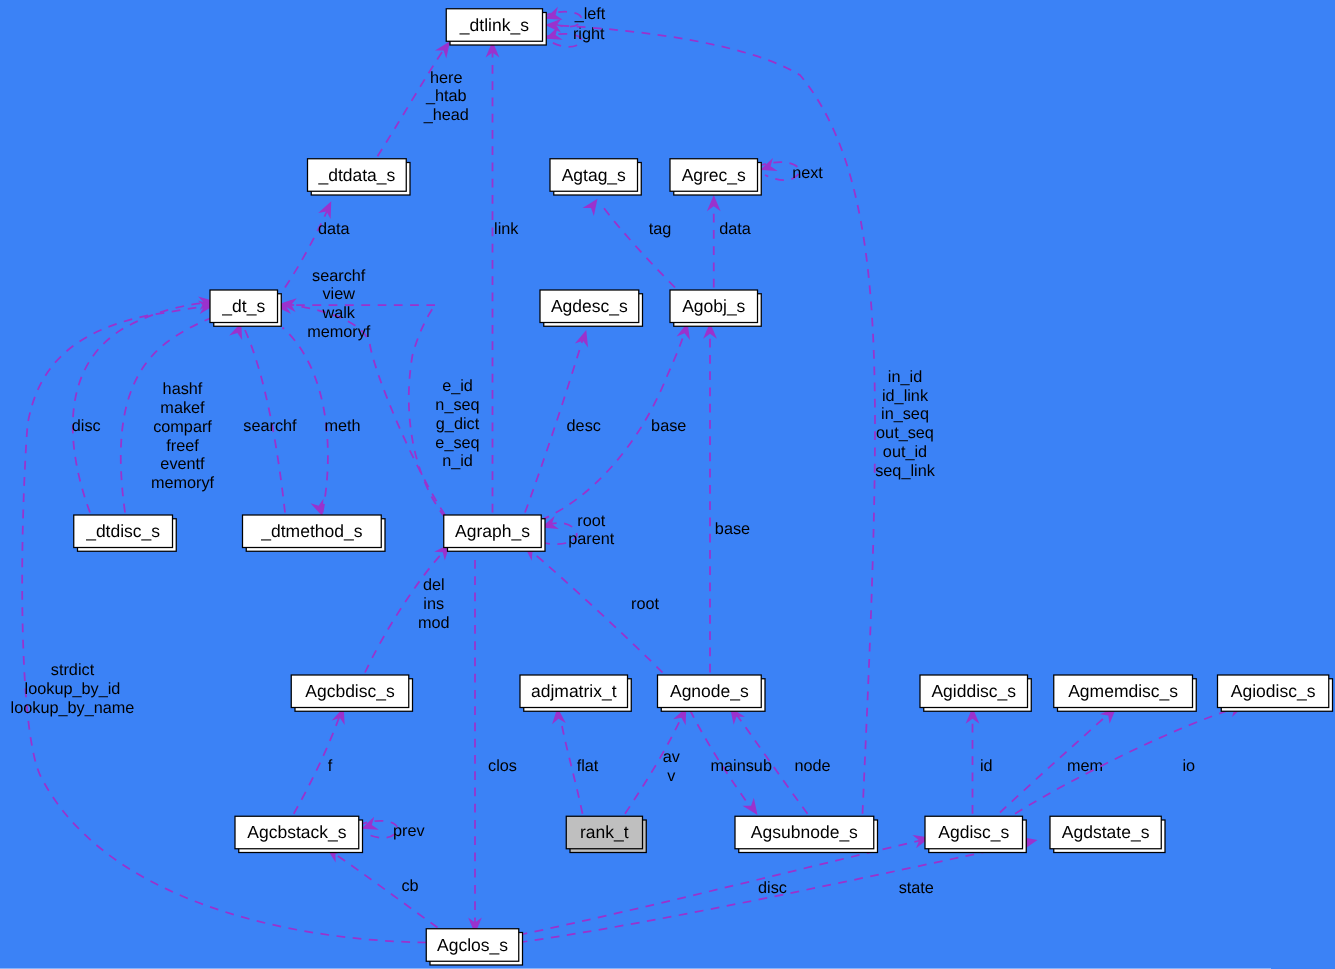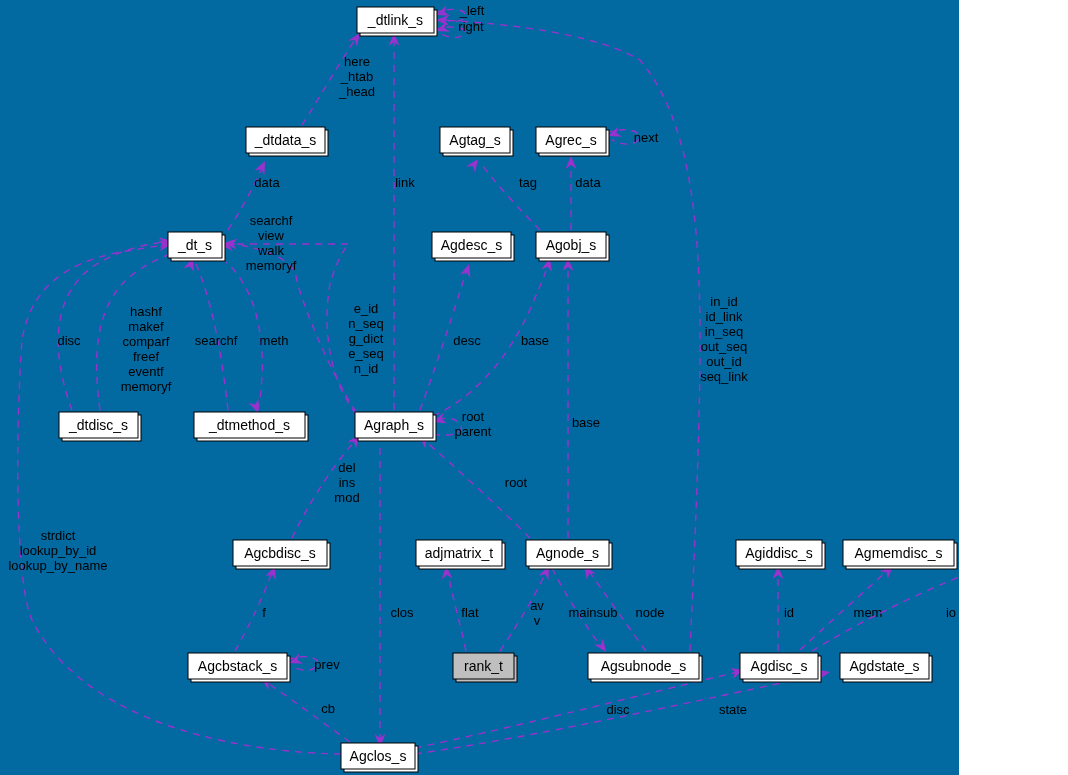--- a/index.html
+++ b/index.html
@@ -6,23 +6,23 @@
   html, body {
     margin: 0;
     padding: 0;
     background: #ffffff;
   }
   body {
     font-family: "Liberation Sans", sans-serif;
   }
   #diagram-root {
     position: relative;
-    width: 959px;
+    width: 1068px;
     height: 775px;
-    background: #0369a1;
+    background: #3b82f6;
     overflow: hidden;
     text-align: center;
   }
   svg#graph-canvas {
     position: absolute;
     left: 0;
     top: 0;
     width: 1068px;
     height: 775px;
     display: block;

